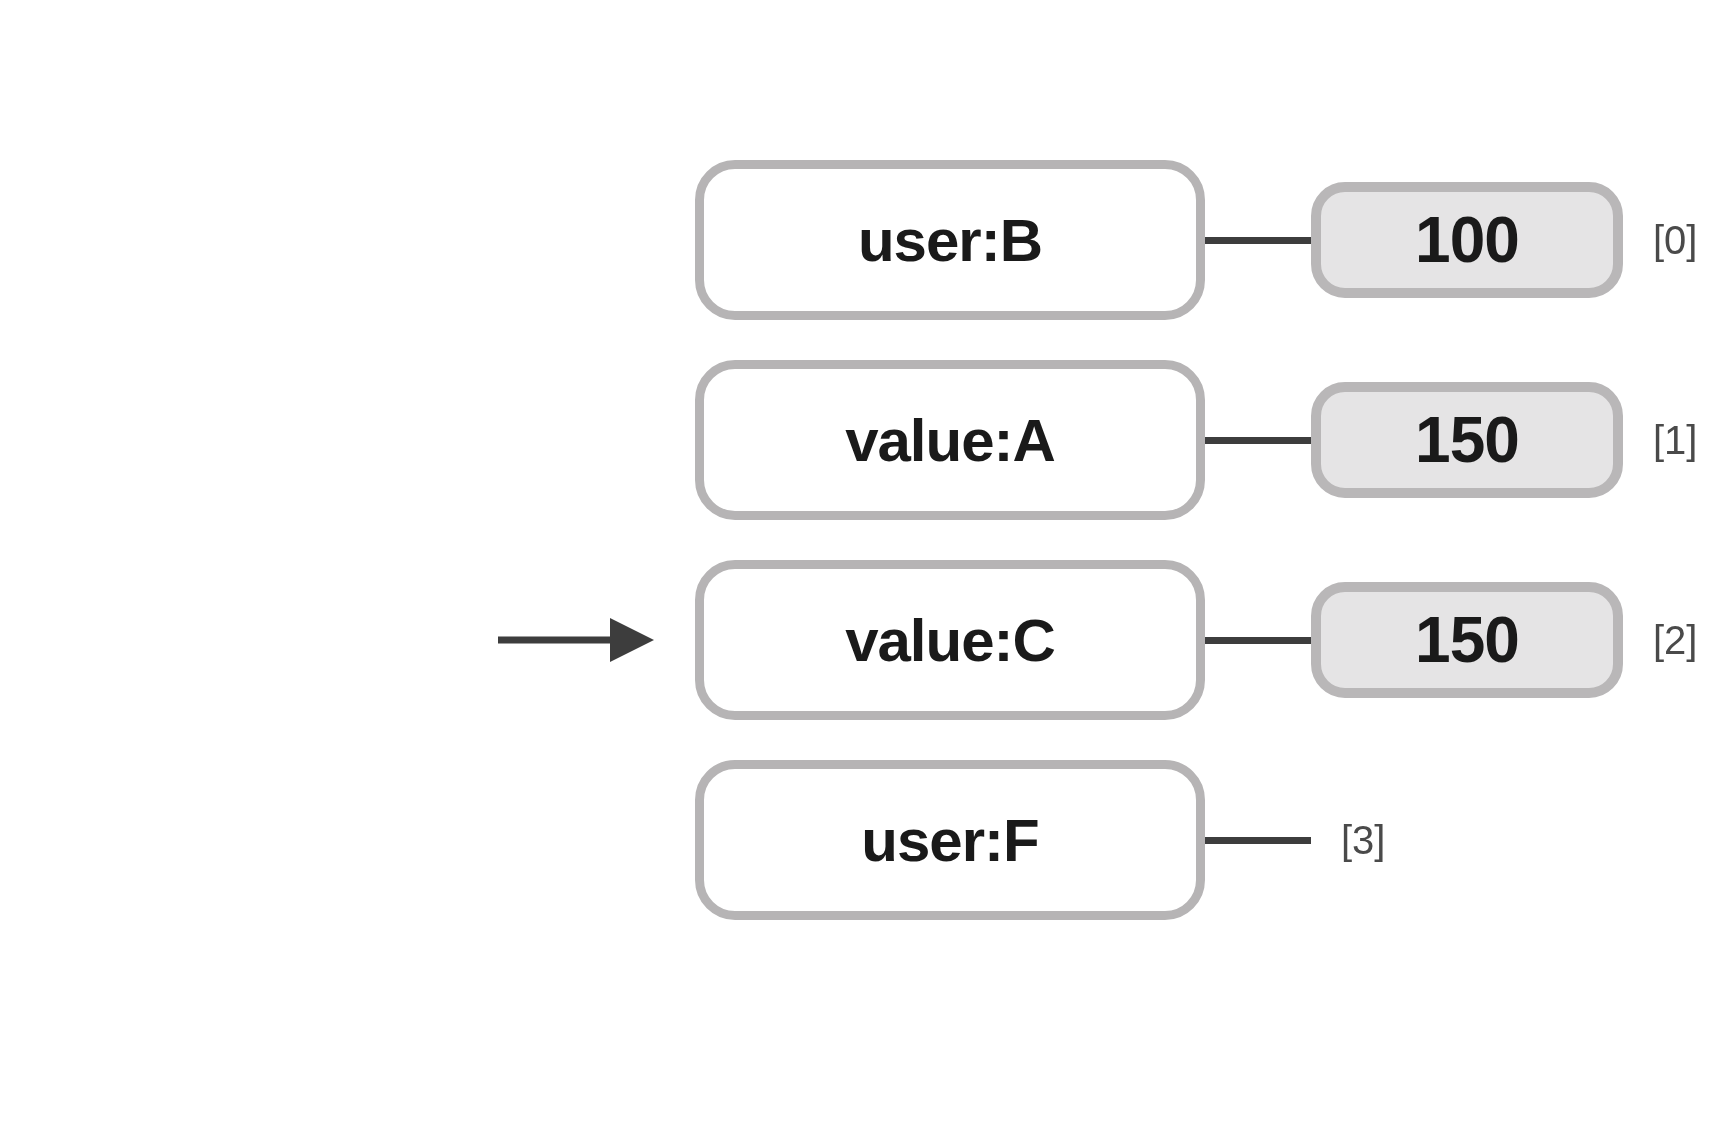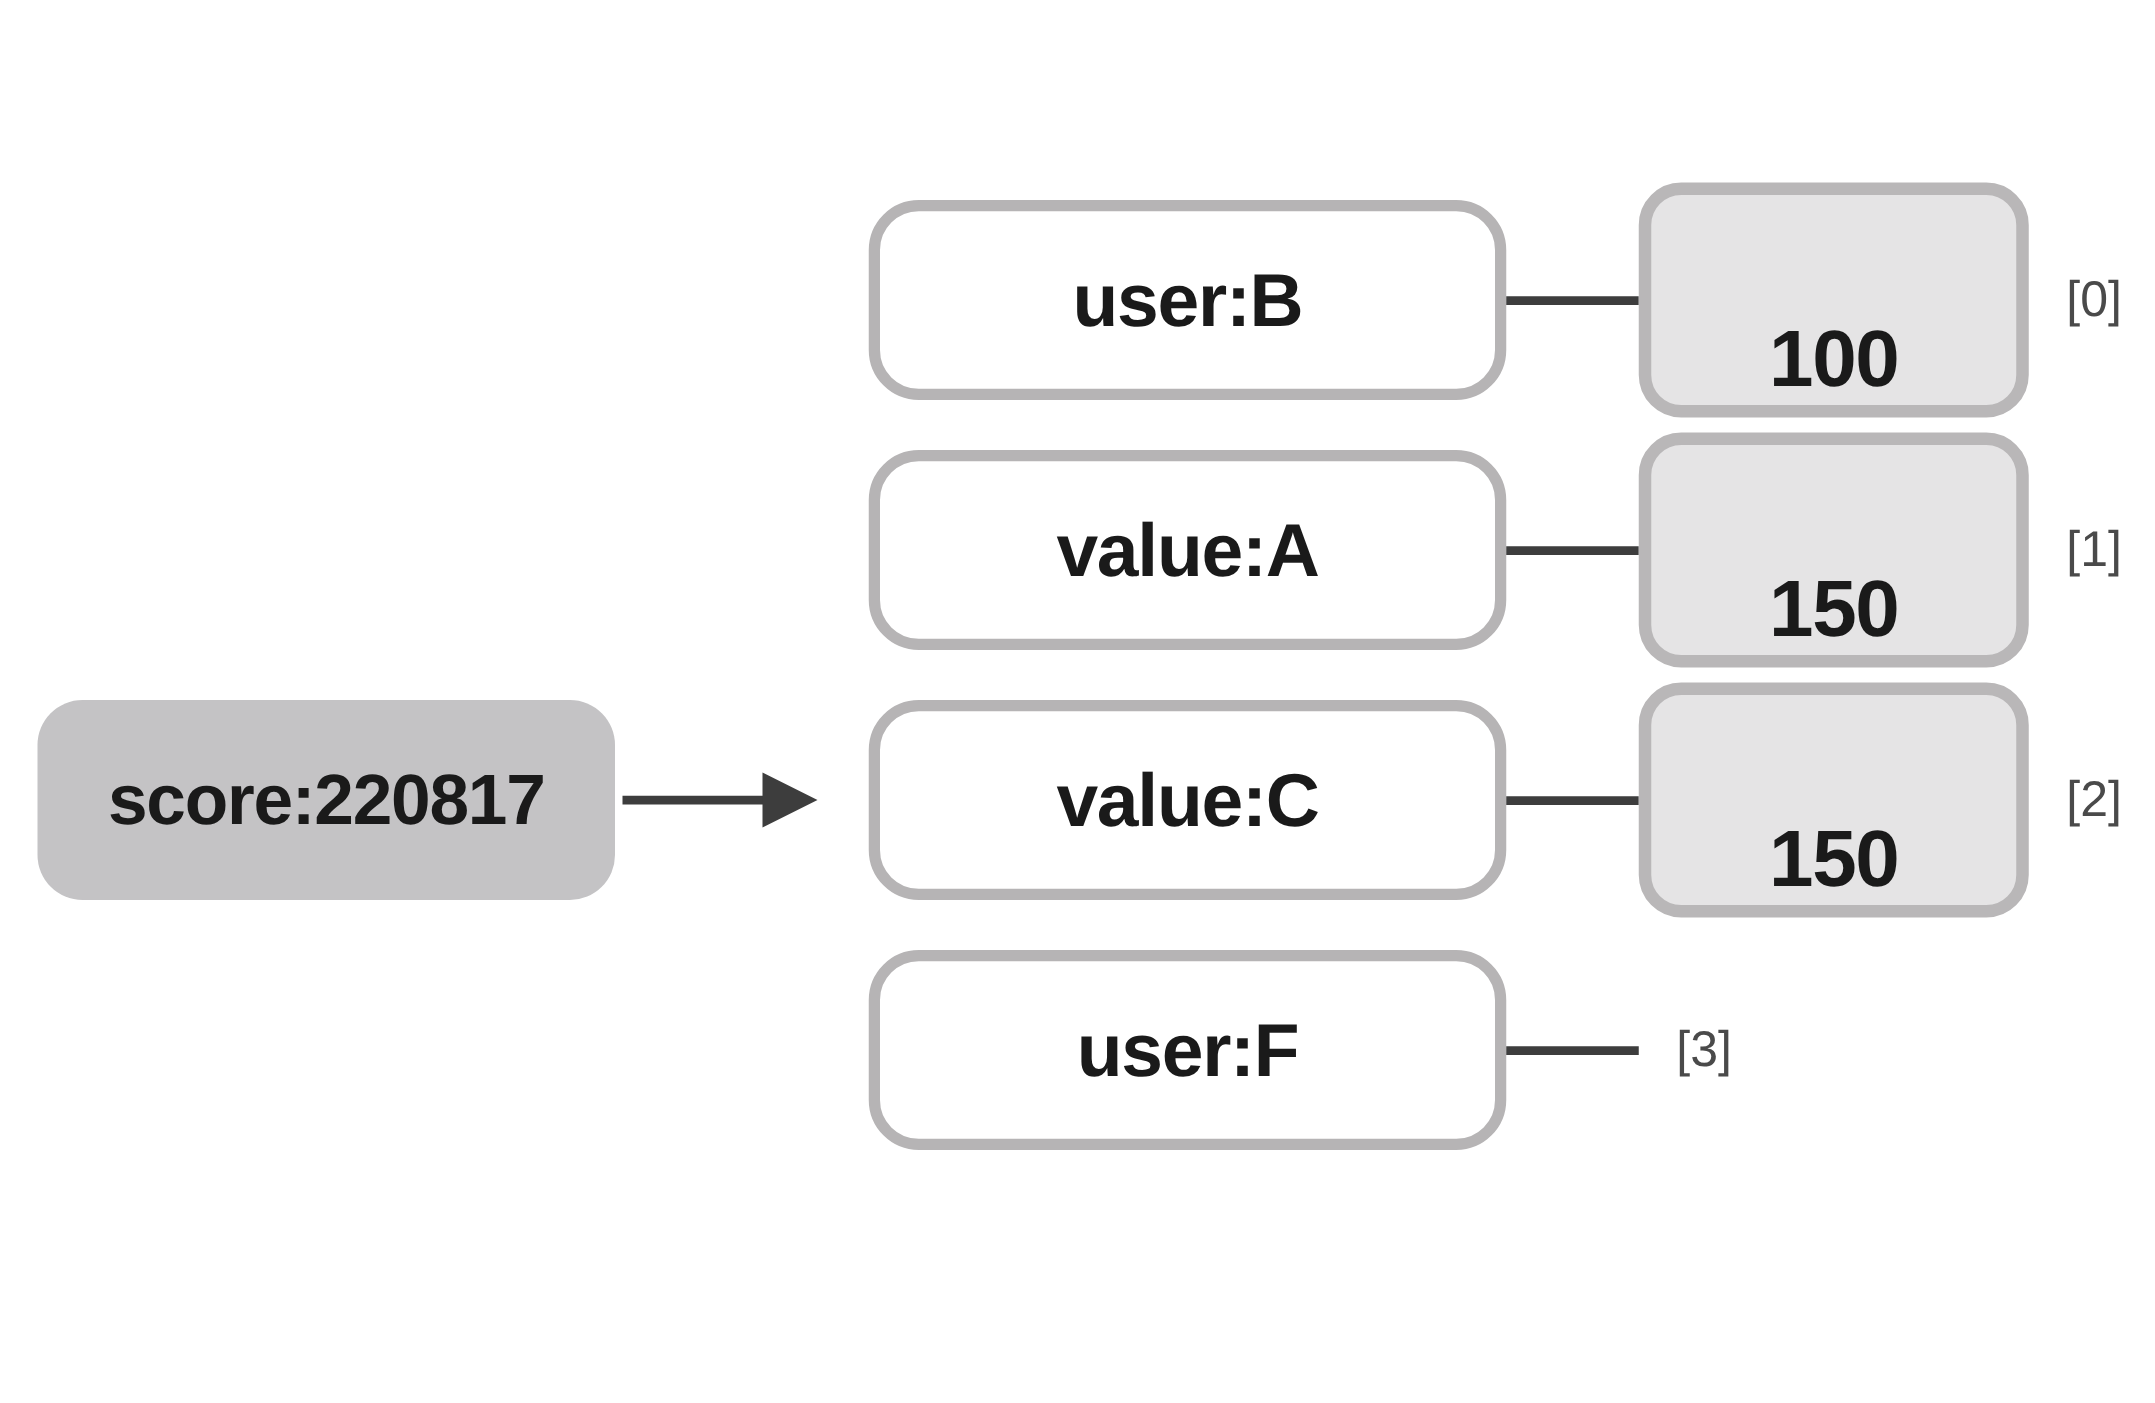--- a/index.html
+++ b/index.html
@@ -83,27 +83,27 @@
     margin-left: 23px;
   }
   .connector {
     width: 106px;
     height: 7px;
     background: #3d3d3d;
     flex: 0 0 auto;
   }
   .score-box {
     width: 312px;
-    height: 188px;
+    height: 116px;
     box-sizing: border-box;
     background: #e5e4e5;
     border: 10px solid #b9b7b8;
     border-radius: 34px;
     display: flex;
-    align-items: flex-end;
+    align-items: center;
     justify-content: center;
     font-size: 64px;
     font-weight: 700;
     letter-spacing: -1px;
     flex: 0 0 auto;
   }
   .index-label {
     margin-left: 30px;
     font-size: 40px;
     font-weight: 500;
@@ -111,23 +111,20 @@
     flex: 0 0 auto;
   }
 </style>
 </head>
 <body>
 
 <div class="canvas">
 
 
 
-  <div class="key-box">
-    <span>score:220817</span>
-  </div>
 
   <div class="arrow-wrap">
     <svg width="168" height="60" viewBox="0 0 168 60">
       <line x1="6" y1="30" x2="120" y2="30" stroke="#3d3d3d" stroke-width="7"></line>
       <polygon points="118,8 162,30 118,52" fill="#3d3d3d"></polygon>
     </svg>
   </div>
 
   <div class="rows">
 

